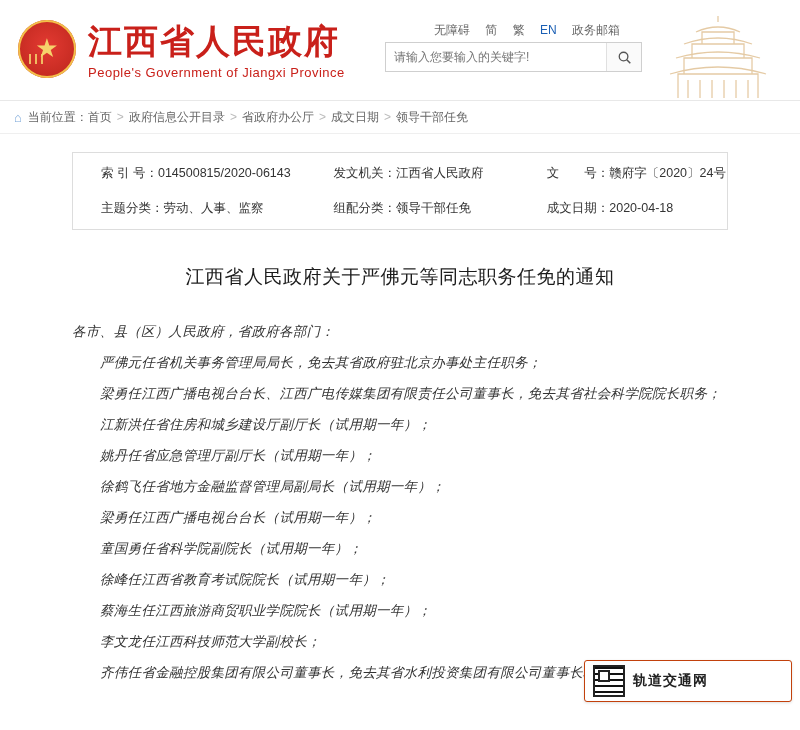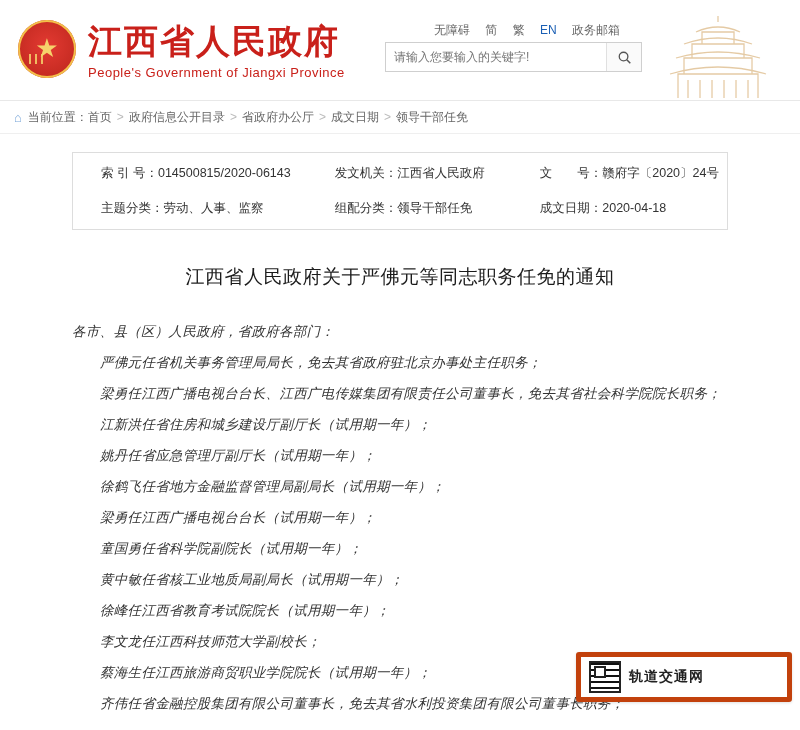--- a/index.html
+++ b/index.html
@@ -162,21 +162,21 @@
     padding: 18px 72px 0 72px;
   }
   .meta-table {
     width: 100%;
     border-collapse: collapse;
     border: 1px solid #ddd;
     font-size: 12.5px;
     color: #333;
   }
   .meta-table td {
-    padding: 9px 8px;
+    padding: 9px 1px;
     border: none;
     vertical-align: middle;
     white-space: nowrap;
     margin-left: 12px;
   }
   .meta-table tr.first td { padding-top: 12px; }
   .meta-table tr.second td { padding-bottom: 12px; }
   .meta-label { color: #333; }
   .meta-value { color: #333; }
   .col-a { width: 40%; padding-left: 28px !important; }
@@ -204,21 +204,21 @@
   .para.noindent { text-indent: 0; }
 
   
   .float-badge {
     position: absolute;
     right: 8px;
     bottom: 28px;
     width: 190px;
     height: 40px;
     background: #fff;
-    border: 5px solid #c2410c;
+    border: 1px solid #c2410c;
     border-radius: 3px;
     display: flex;
     align-items: center;
     padding: 0 8px;
     box-shadow: 0 1px 3px rgba(0,0,0,.12);
   }
   .float-badge .qr {
     width: 28px;
     height: 28px;
     background:
@@ -351,24 +351,23 @@
 
   <div class="para noindent">各市、县（区）人民政府，省政府各部门：</div>
 
   <div class="para indent">严佛元任省机关事务管理局局长，免去其省政府驻北京办事处主任职务；</div>
   <div class="para indent">梁勇任江西广播电视台台长、江西广电传媒集团有限责任公司董事长，免去其省社会科学院院长职务；</div>
   <div class="para indent">江新洪任省住房和城乡建设厅副厅长（试用期一年）；</div>
   <div class="para indent">姚丹任省应急管理厅副厅长（试用期一年）；</div>
   <div class="para indent">徐鹤飞任省地方金融监督管理局副局长（试用期一年）；</div>
   <div class="para indent">梁勇任江西广播电视台台长（试用期一年）；</div>
   <div class="para indent">童国勇任省科学院副院长（试用期一年）；</div>
-  <div class="para indent">黄中敏任省核工业地质局副局长（试用期一年）；</div>
   <div class="para indent">徐峰任江西省教育考试院院长（试用期一年）；</div>
+  <div class="para indent">蔡海生任江西旅游商贸职业学院院长（试用期一年）；</div>
   <div class="para indent">李文龙任江西科技师范大学副校长；</div>
-  <div class="para indent">蔡海生任江西旅游商贸职业学院院长（试用期一年）；</div>
   <div class="para indent">齐伟任省金融控股集团有限公司董事长，免去其省水利投资集团有限公司董事长职务；</div>
 
 </div>
 
 <div class="float-badge">
   <div class="qr"></div>
   <div class="badge-text">轨道交通网</div>
 </div>
 
 <div class="bottom-strip"></div>

